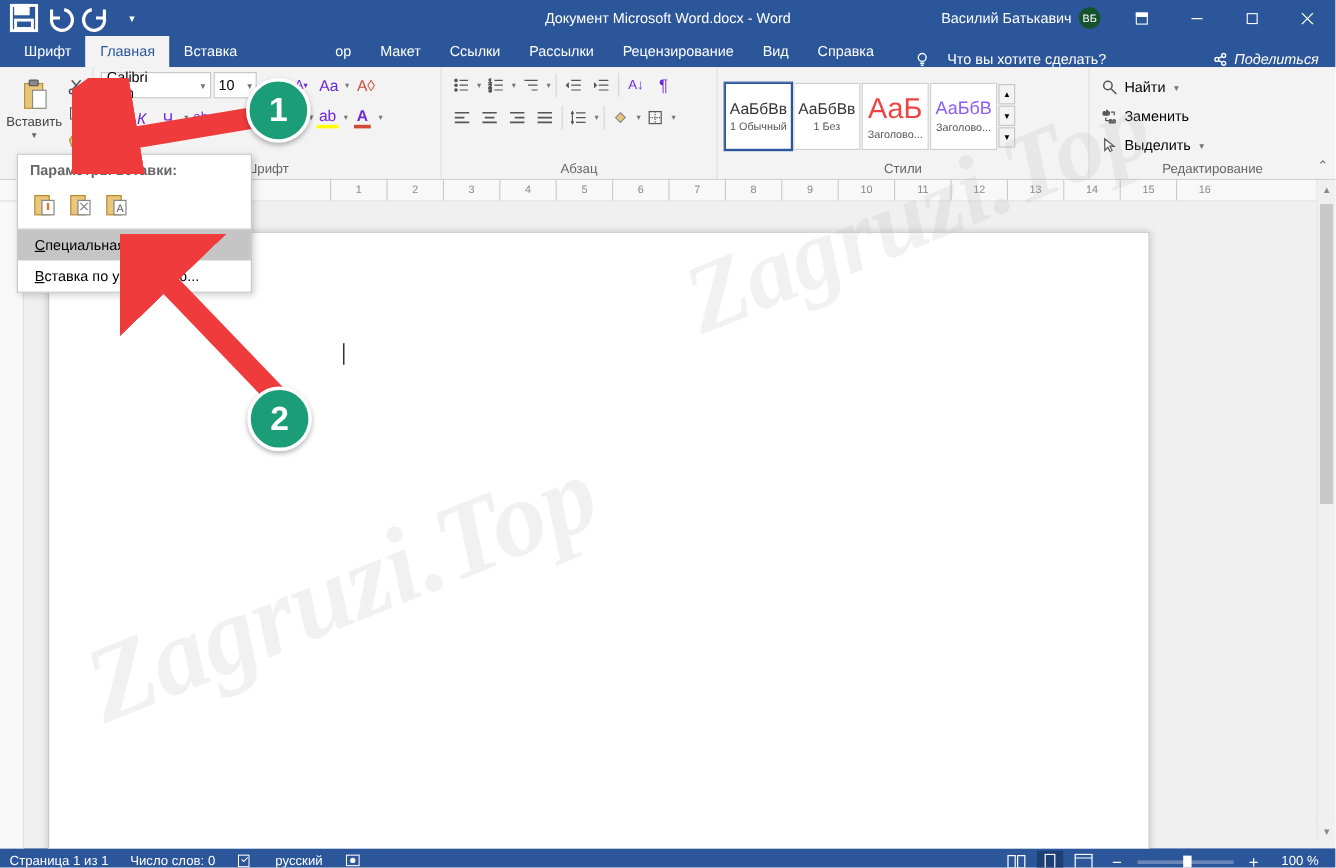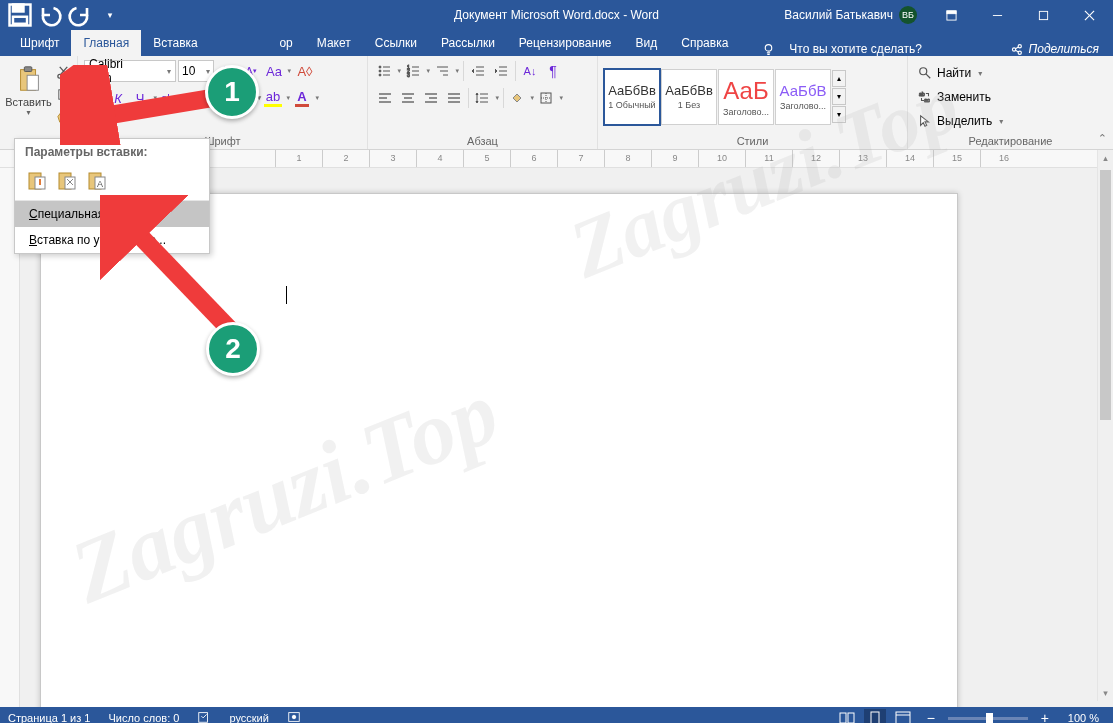--- a/index.html
+++ b/index.html
@@ -527,21 +527,21 @@
           <span>Выделить</span>
           <span style="font-size:8px;color:#777;margin-left:2px">▾</span>
         </div>
       </div>
     </div>
     <div class="group-label">Редактирование</div>
   </div>
   <div class="collapse-btn">⌃</div>
 </div>
 
-<div class="paste-popup" style="top:138px;">
+<div class="paste-popup" style="top:128px;">
   <div class="hdr">Параметры вставки:</div>
   <div class="opts">
     <div class="opt">
       <svg width="22" height="22" viewBox="0 0 22 22">
           <rect x="3" y="4" width="12" height="16" fill="#e8c67b" stroke="#b58b2e"></rect>
           <rect x="9" y="8" width="10" height="12" fill="#fff" stroke="#888"></rect>
           <path d="M14 10 L14 16" stroke="#e07b3a" stroke-width="2"></path>
         </svg>
     </div>
     <div class="opt">

